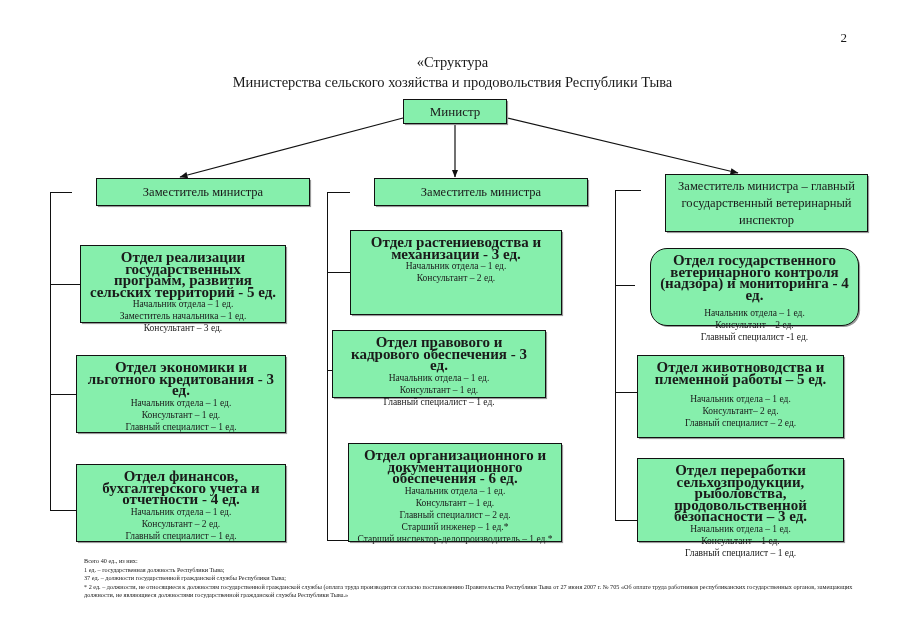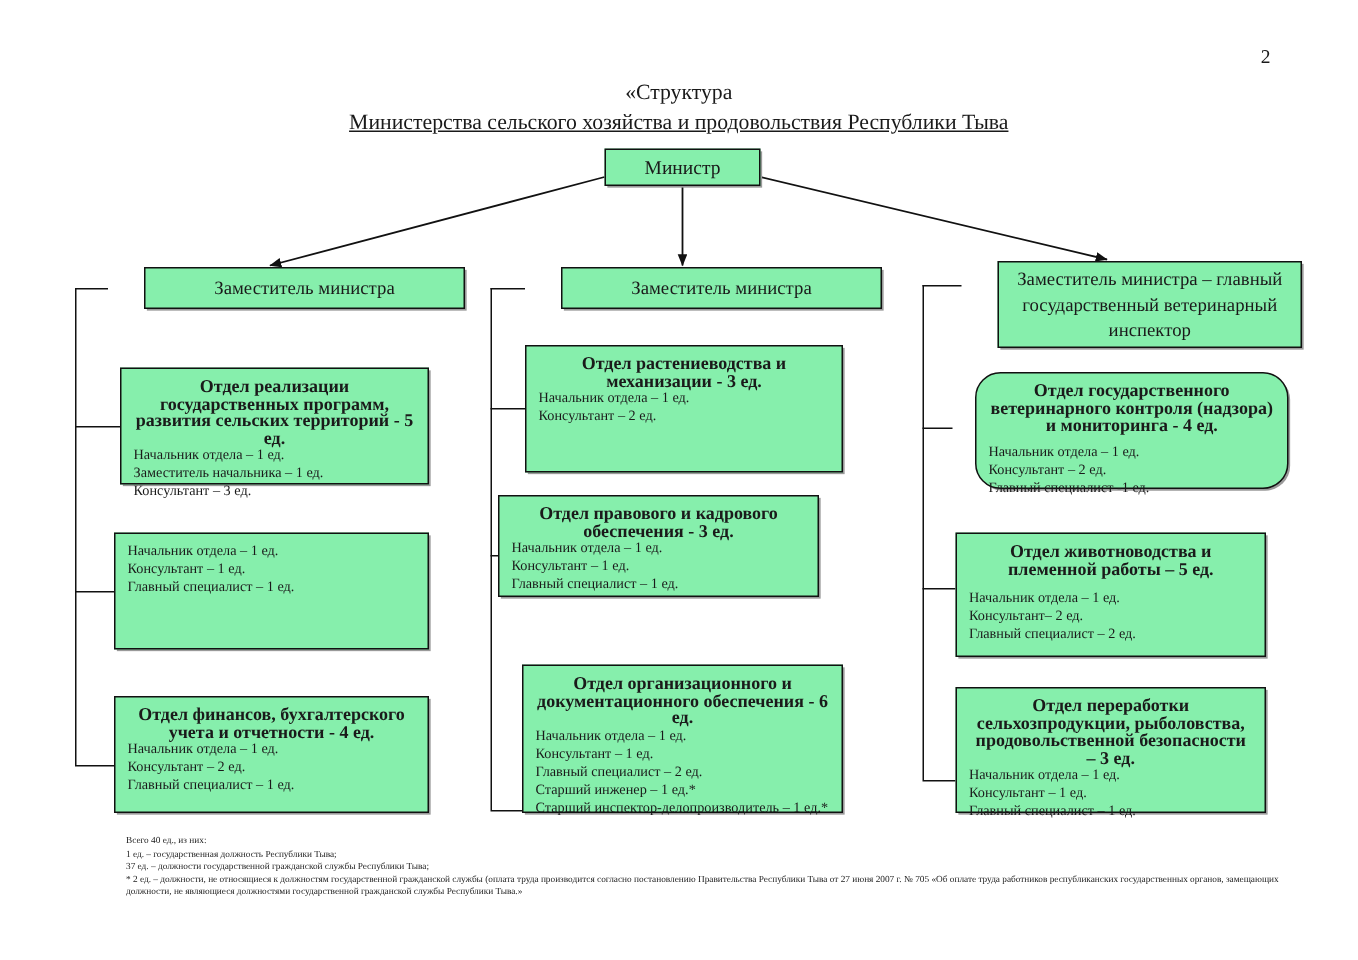--- a/index.html
+++ b/index.html
@@ -29,40 +29,40 @@
   .doc-title {
     position: absolute;
     top: 52px;
     left: 0;
     width: 905px;
     text-align: center;
     font-size: 14.5px;
     line-height: 20px;
   }
   .doc-title .line1 { display: block; }
-  .doc-title .line2 { display: block; text-decoration: underline; }
+  .doc-title .line2 { display: block; }
 
   
   .box {
     position: absolute;
     box-sizing: border-box;
     border: 1.2px solid #111;
     background: #86efac;
     box-shadow: 1.5px 1.5px 0 -0.4px #9a9a9a;
   }
   .box-title {
     text-align: center;
     font-weight: bold;
-    font-size: 12px;
+    font-size: 15px;
     line-height: 11.5px;
   }
   .box-lines {
     font-size: 9.5px;
     line-height: 12px;
-    text-align: left;
+    text-align: center;
   }
   .box-lines div { white-space: normal; }
 
   
   #minister {
     left: 403px;
     top: 99px;
     width: 104px;
     height: 25px;
     display: flex;
@@ -188,20 +188,21 @@
 
   <div class="box dept" id="dept-1-1">
     <div class="box-title">Отдел реализации государственных программ, развития сельских территорий - 5 ед.</div>
     <div class="box-lines">
         <div>Начальник отдела – 1 ед.</div>
         <div>Заместитель начальника – 1 ед.</div>
         <div>Консультант – 3 ед.</div>
       </div>
   </div>
   <div class="box dept" id="dept-1-2">
+    <div class="box-title">Отдел экономики и льготного кредитования - 3 ед.</div>
     <div class="box-lines">
         <div>Начальник отдела – 1 ед.</div>
         <div>Консультант – 1 ед.</div>
         <div>Главный специалист – 1 ед.</div>
       </div>
   </div>
   <div class="box dept" id="dept-1-3">
     <div class="box-title">Отдел финансов, бухгалтерского учета и отчетности - 4 ед.</div>
     <div class="box-lines">
         <div>Начальник отдела – 1 ед.</div>

